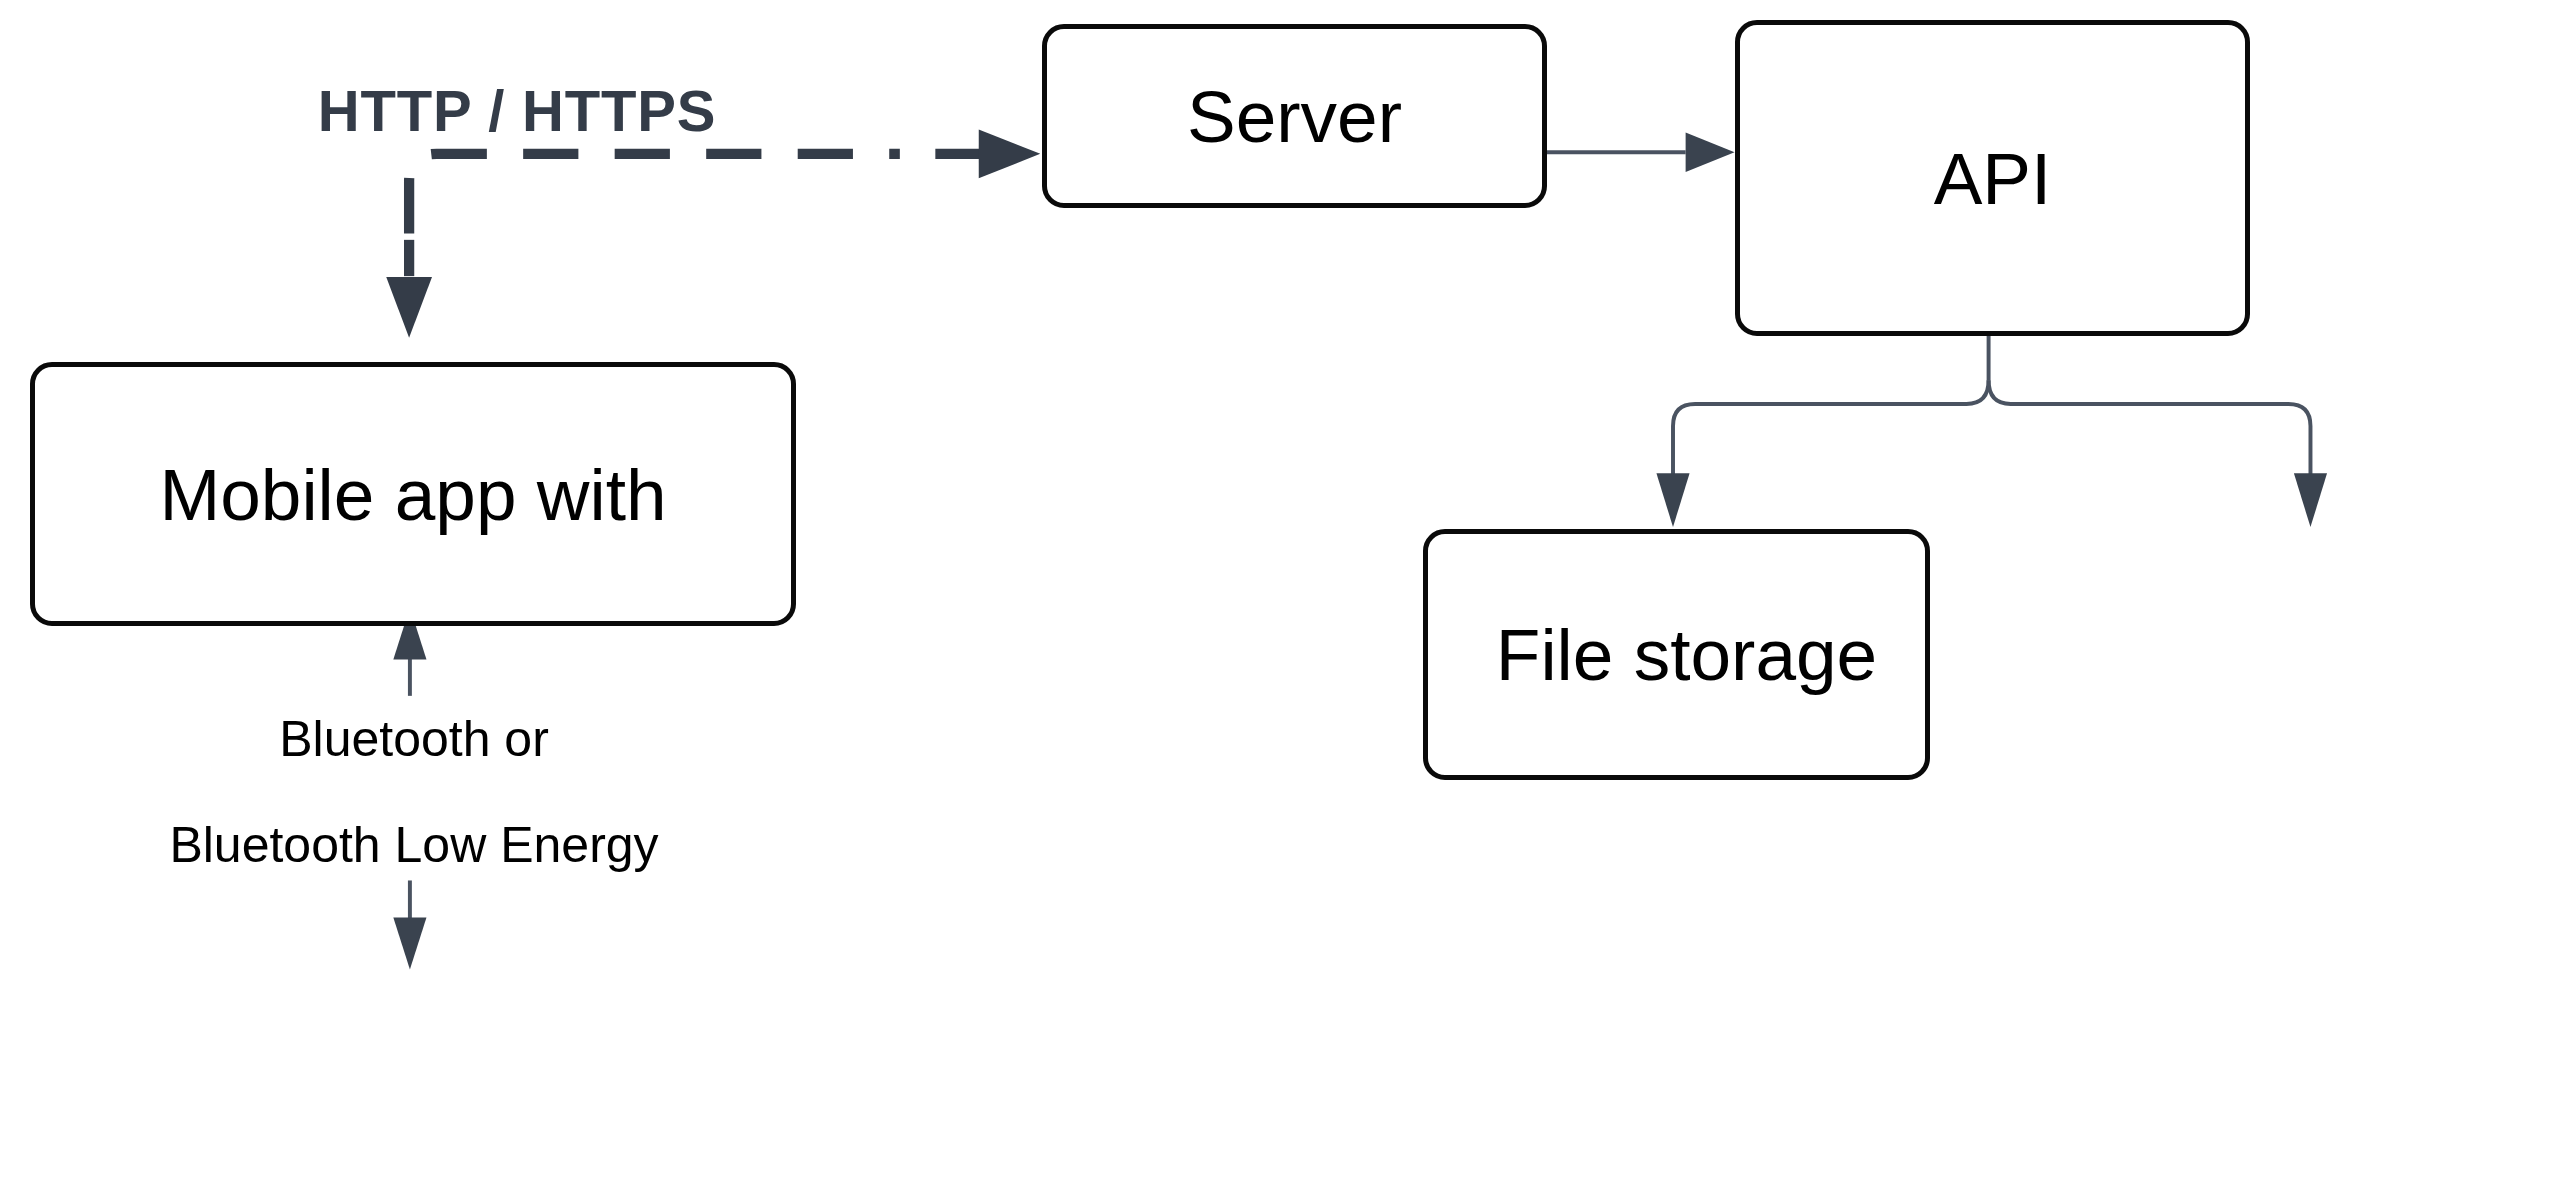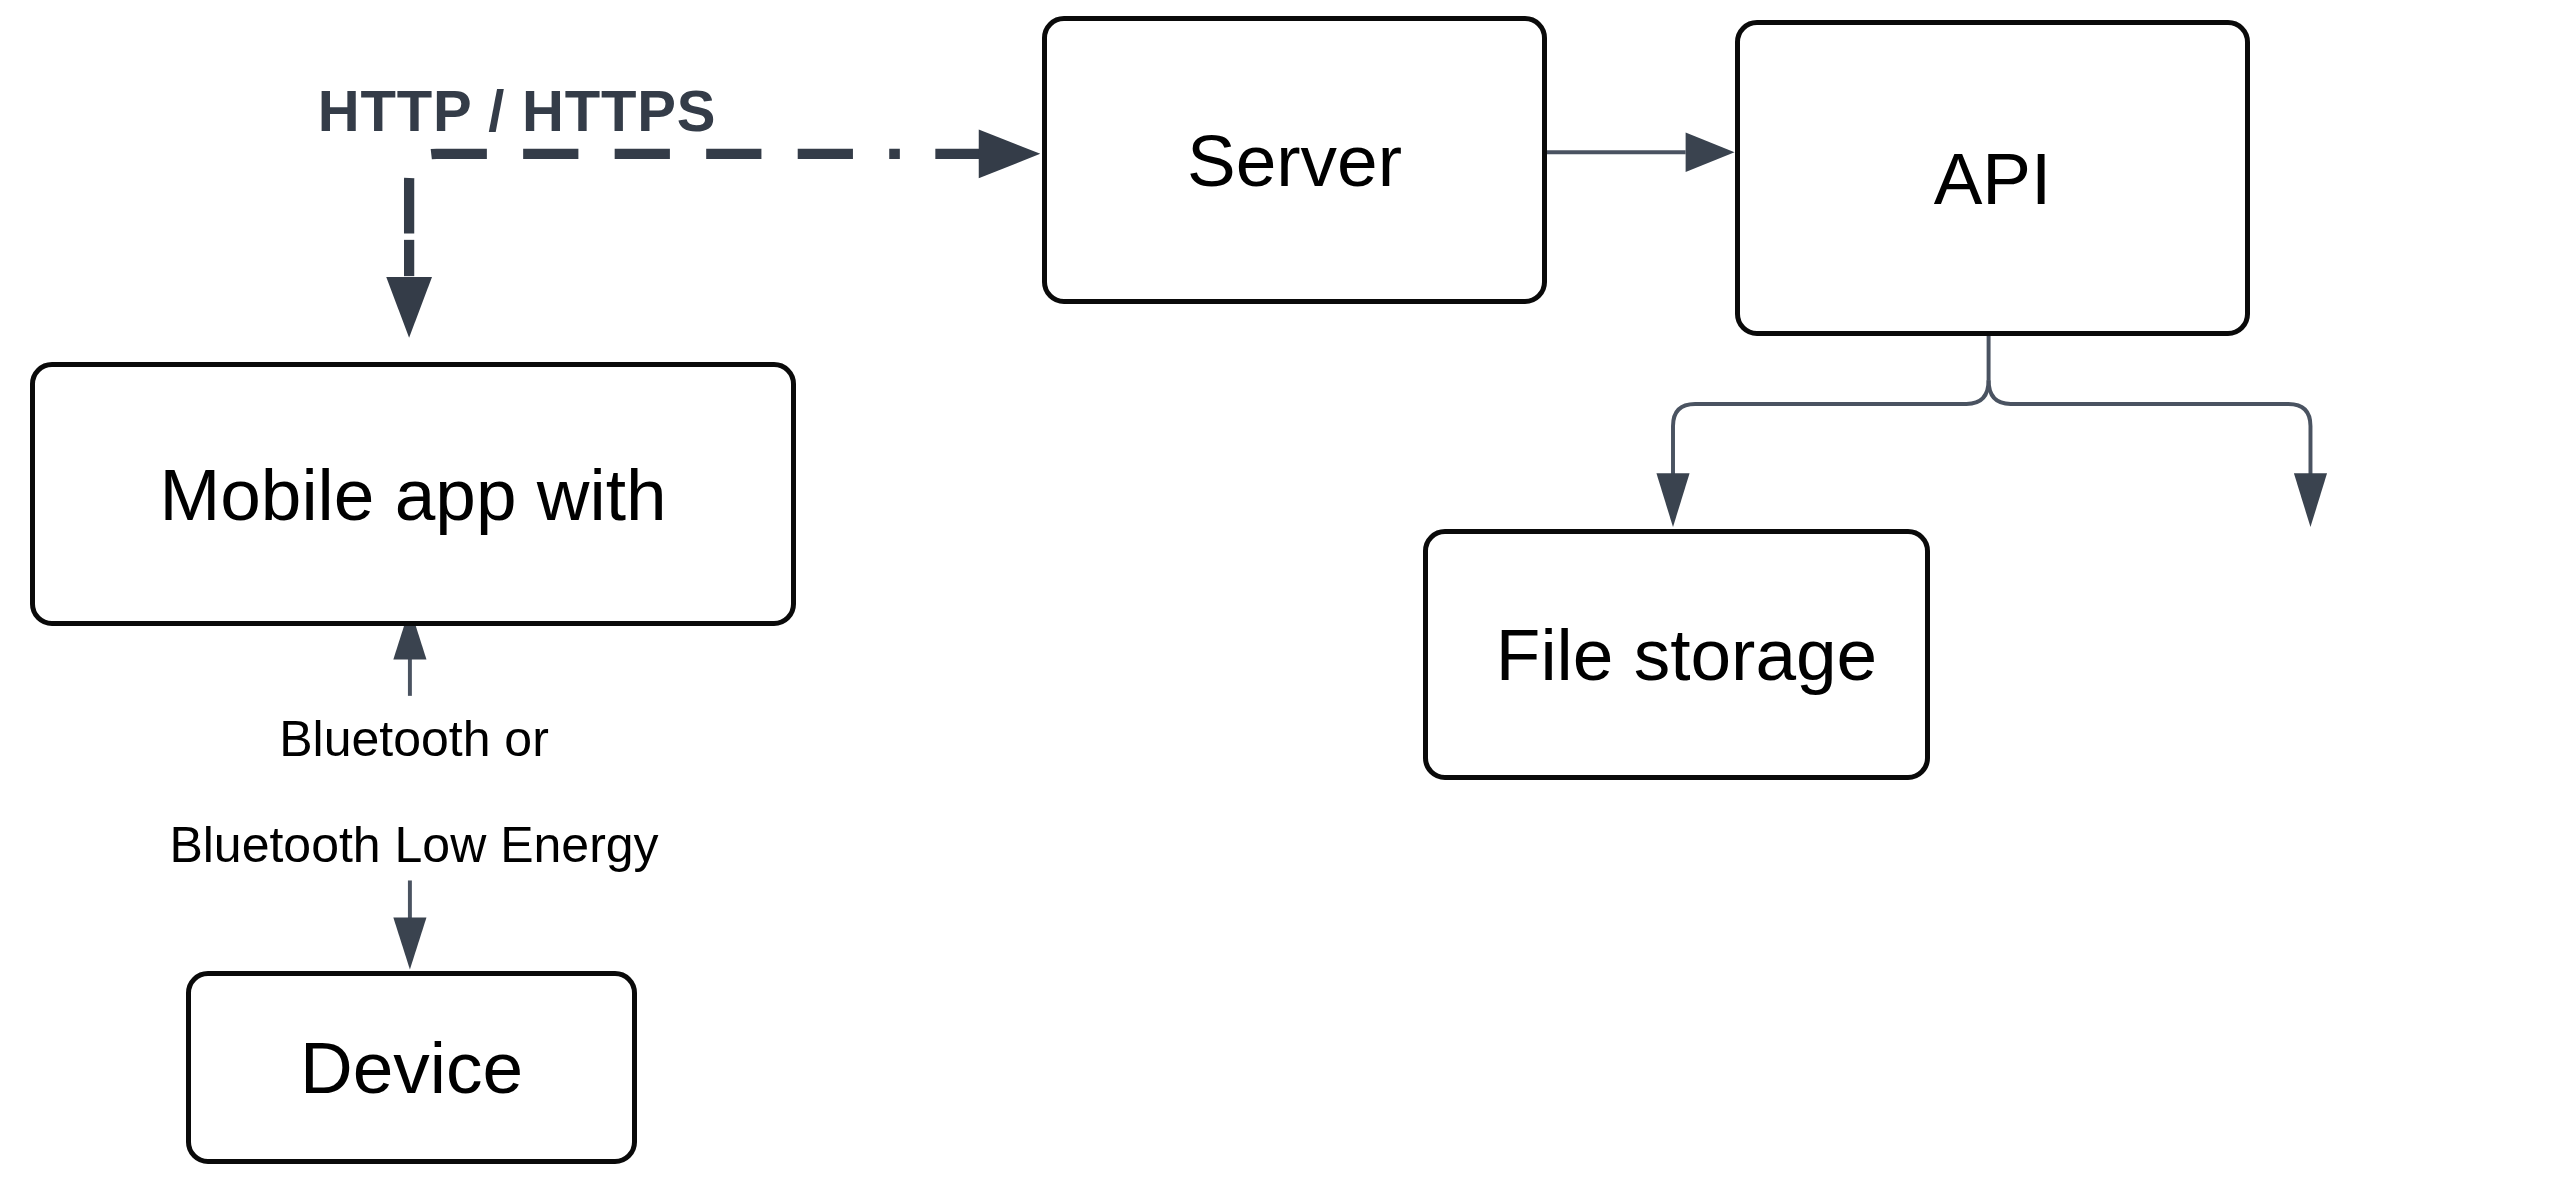--- a/index.html
+++ b/index.html
@@ -34,21 +34,21 @@
     border:5.5px solid var(--box-border);
     border-radius:22px;
     display:flex;flex-direction:column;
     align-items:center;justify-content:center;
     text-align:center;
     color:var(--box-text);
     font-size:73px;
     line-height:95px;
     white-space:nowrap;
   }
-  .node-server{left:1042px;top:16px;width:505px;height:288px;}
+  .node-server{left:1042px;top:24px;width:505px;height:184px;}
   .node-api{left:1735px;top:20px;width:515px;height:316px;}
   .node-mobile{left:30px;top:339px;width:766px;height:264px;margin-top:23px;}
   .node-file-storage{left:1423px;top:529px;width:507px;height:251px;padding-left:20px;}
   .node-database{left:2060px;top:529px;width:507px;height:251px;}
   .node-device{left:186px;top:971px;width:451px;height:193px;}
   .edge-label{position:absolute;transform:translateX(-50%);white-space:nowrap;}
   .http-label{
     left:517px;top:77px;
     font-size:58px;font-weight:700;
     color:var(--http-label-color);
@@ -99,23 +99,20 @@
 
   <div class="node node-mobile">
     <span>Mobile app with</span>
   </div>
 
   <div class="node node-file-storage">
     <span>File storage</span>
   </div>
 
 
-  <div class="node node-device">
-    <span>Device</span>
-  </div>
 
   <div class="edge-label http-label">HTTP / HTTPS</div>
 
   <div class="edge-label bt-label">
     <div>Bluetooth or</div>
     <div>Bluetooth Low Energy</div>
   </div>
 
 </div>
 

